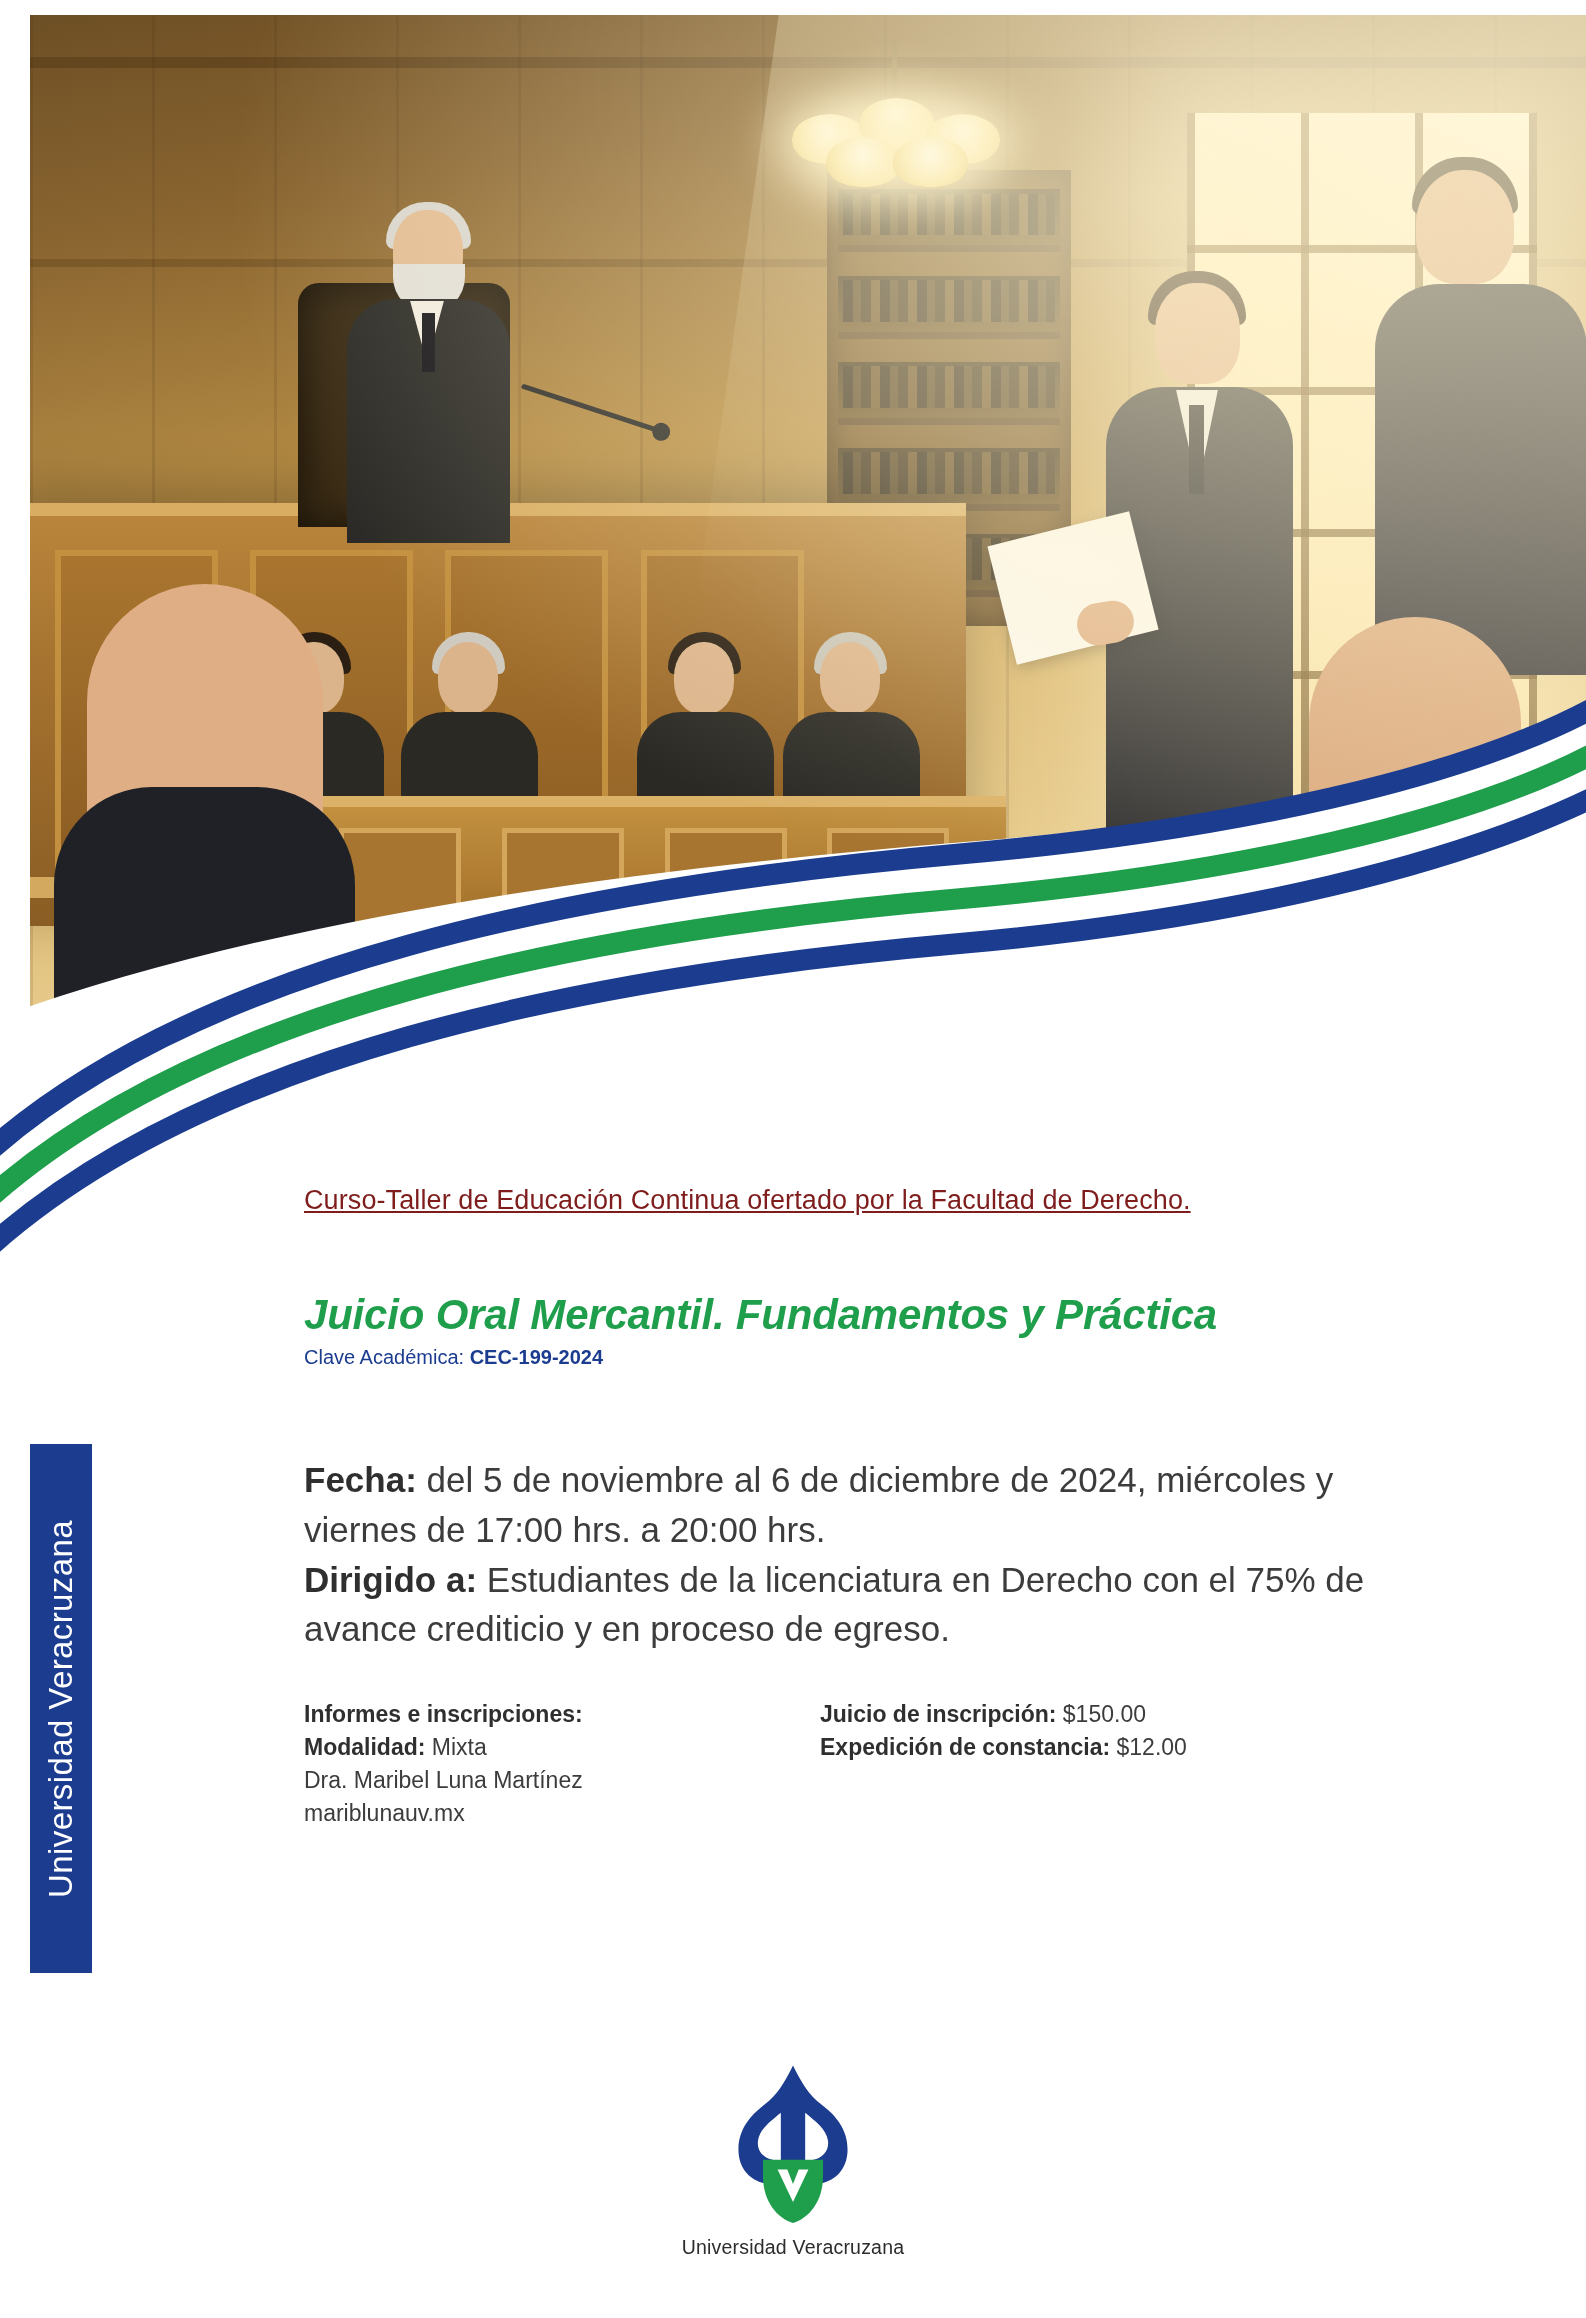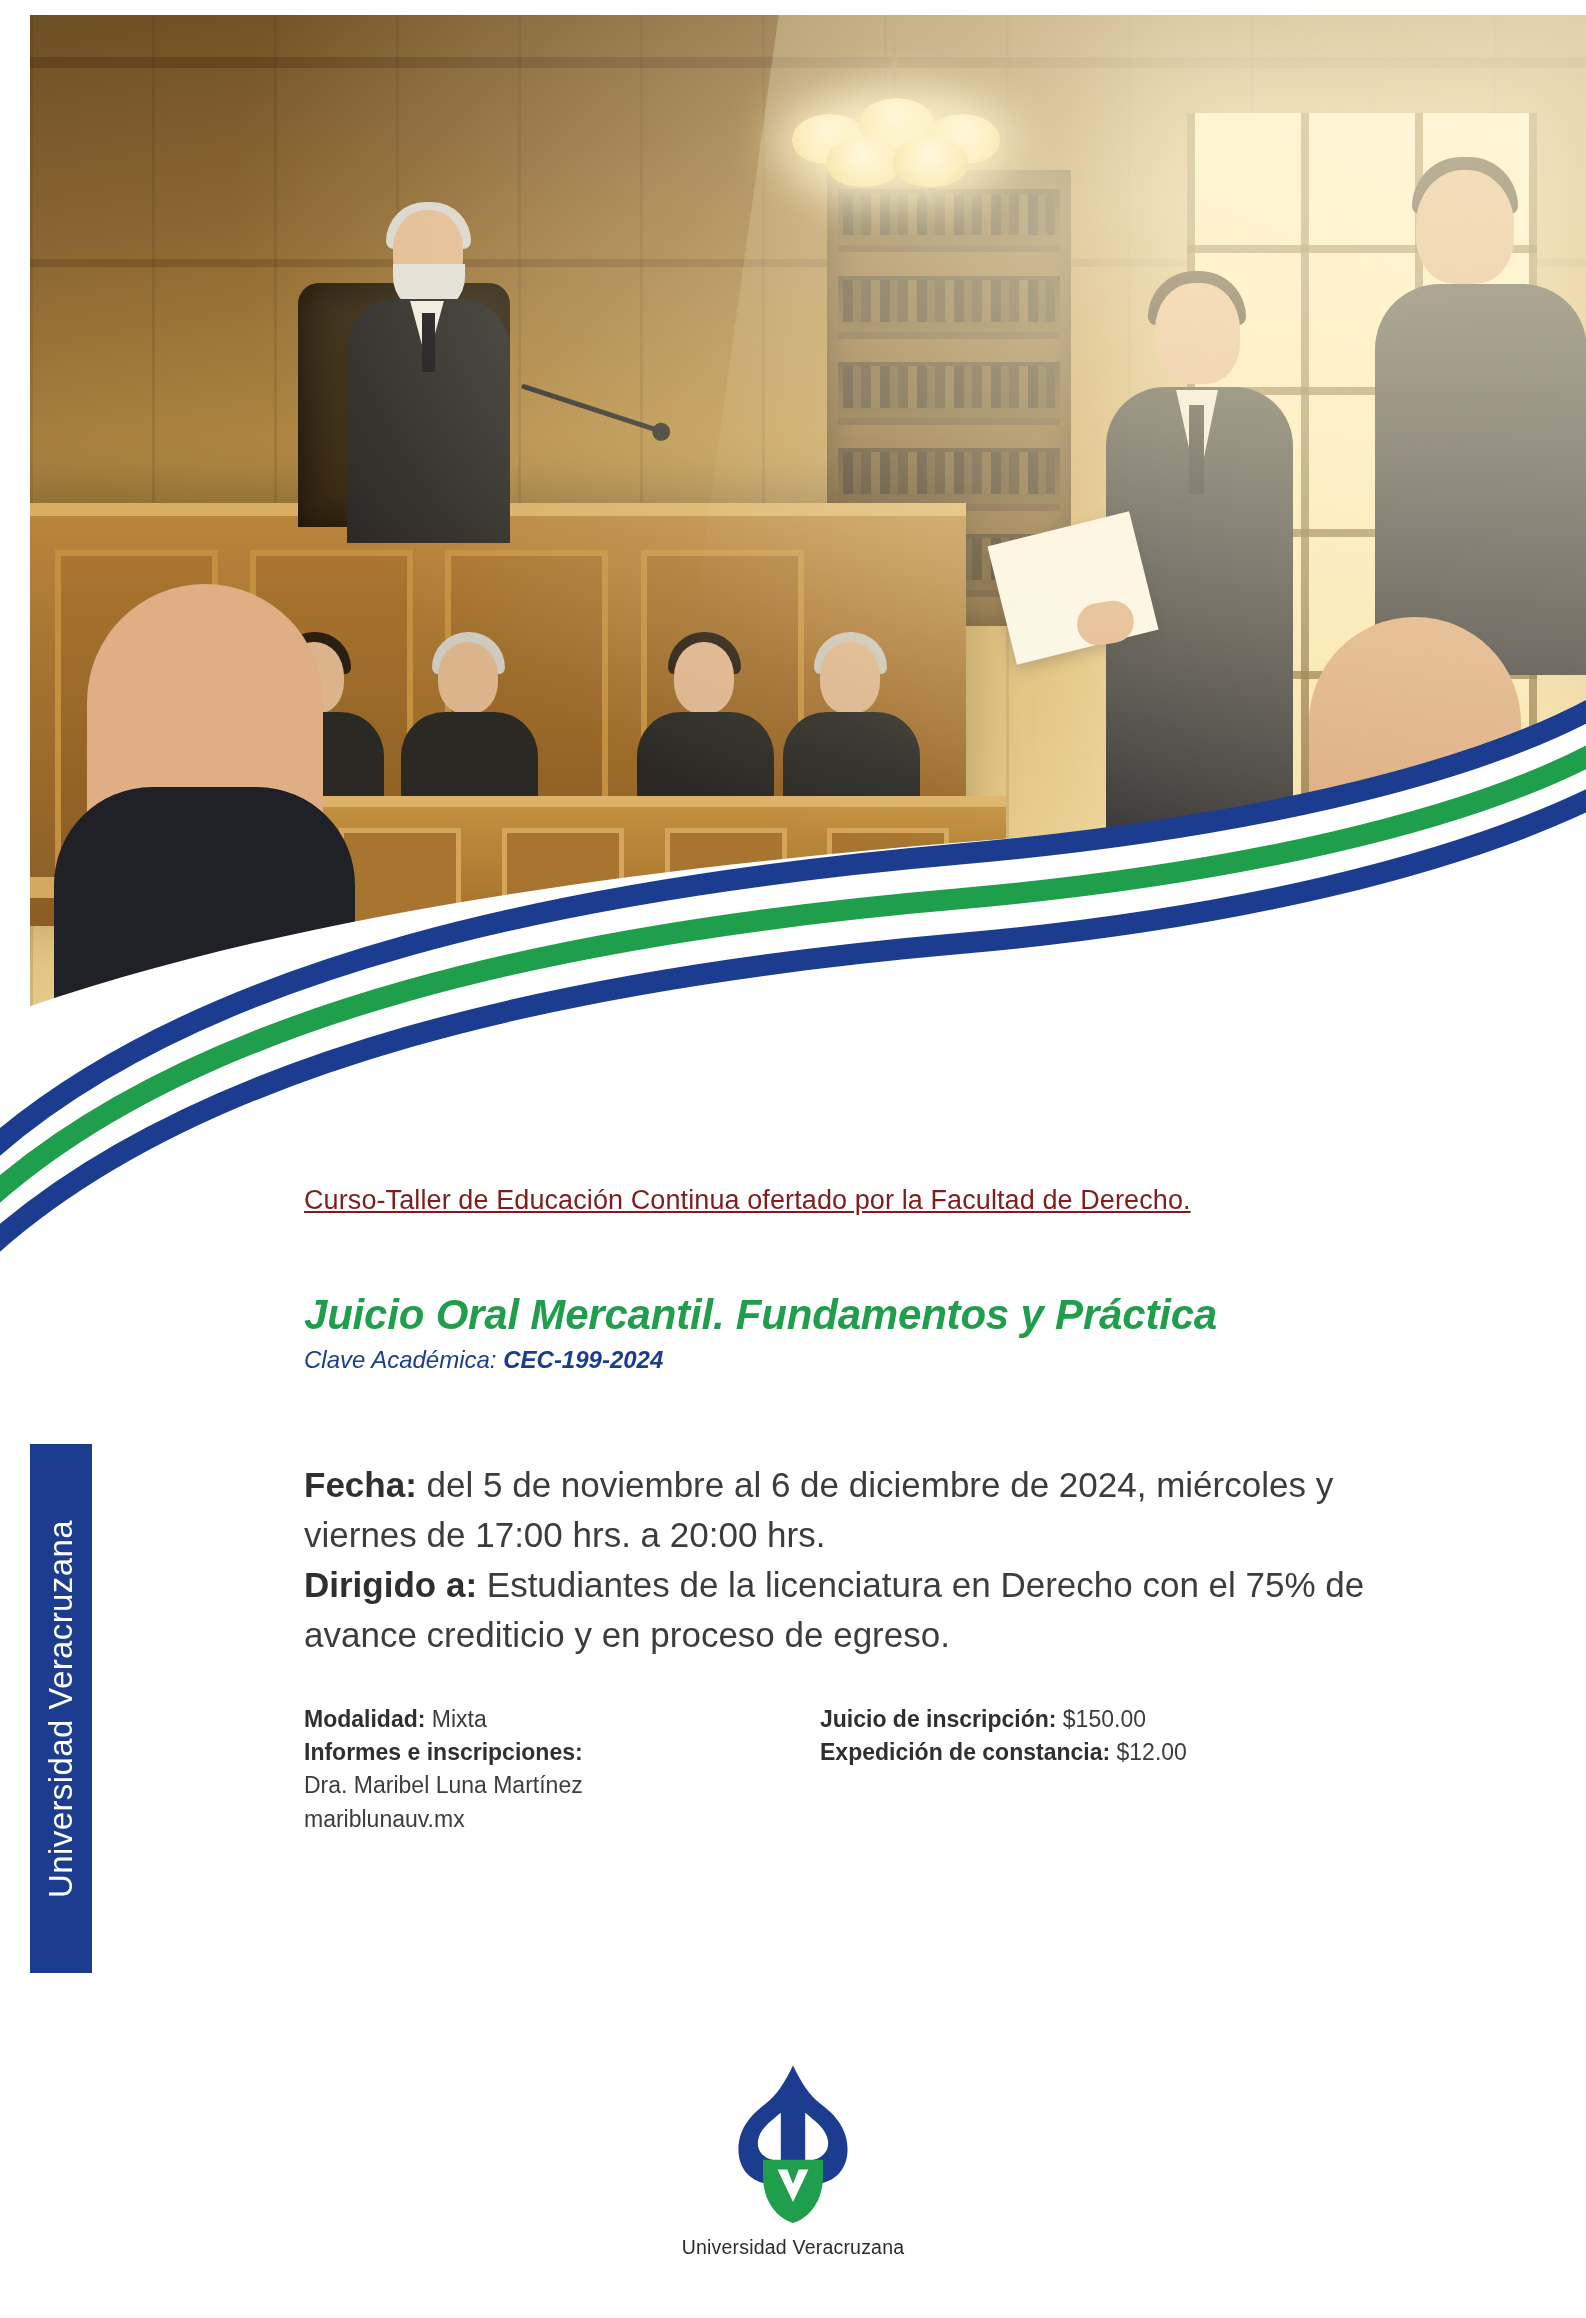--- a/index.html
+++ b/index.html
@@ -358,23 +358,22 @@
     font-size: 42px;
     font-weight: bold;
     font-style: italic;
     line-height: 1.12;
     letter-spacing: -0.2px;
   }
 
   .clave {
     margin-top: 6.5px;
     color: #1b3c8f;
-    font-size: 24px;
+    font-size: 20px;
     line-height: 1.3;
-    font-style: italic;
   }
   .clave b { font-weight: bold; }
 
   .block-main {
     margin-top: 85px;
     color: #3c3c3c;
     font-size: 35px;
     line-height: 1.42;
   }
   .block-main b { color: #2f2f2f; }
@@ -548,25 +547,25 @@
       </div>
       <div>
         <b>Dirigido a:</b>
         <span>Estudiantes de la licenciatura en Derecho con el 75% de avance crediticio y en proceso de egreso.</span>
       </div>
     </div>
 
     <div class="cols">
       <div class="col-left">
         <div class="line">
+          <b>Informes e inscripciones:</b>
+        </div>
+        <div class="line">
           <b>Modalidad:</b>
           <span>Mixta</span>
-        </div>
-        <div class="line">
-          <b>Informes e inscripciones:</b>
         </div>
         <div class="line">Dra. Maribel Luna Martínez</div>
         <div class="line">mariblunauv.mx</div>
       </div>
       <div class="col-right">
         <div class="line">
           <b>Juicio de inscripción:</b>
           <span>$150.00</span>
         </div>
         <div class="line">

